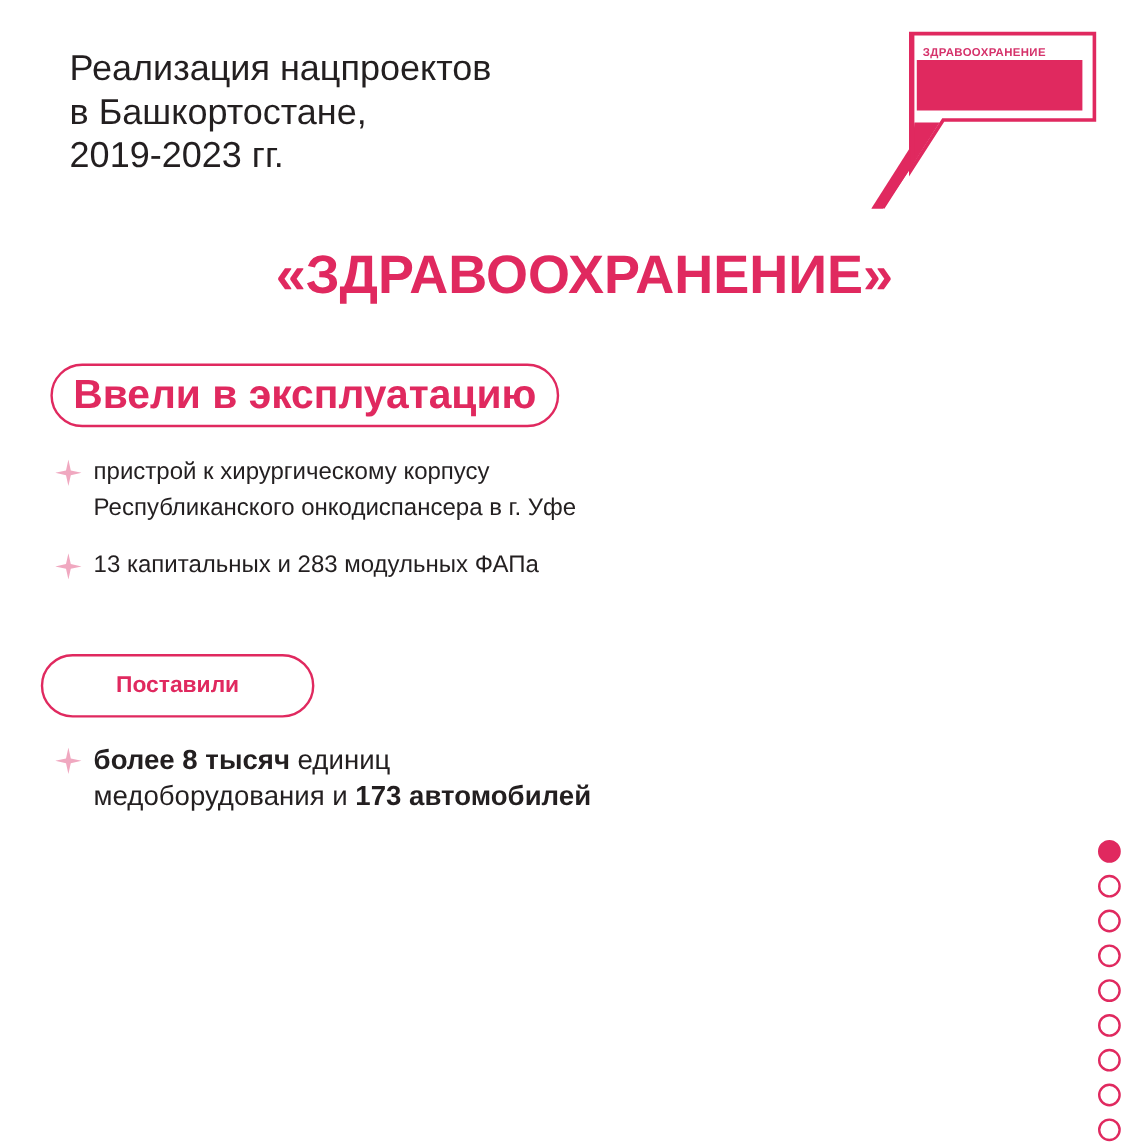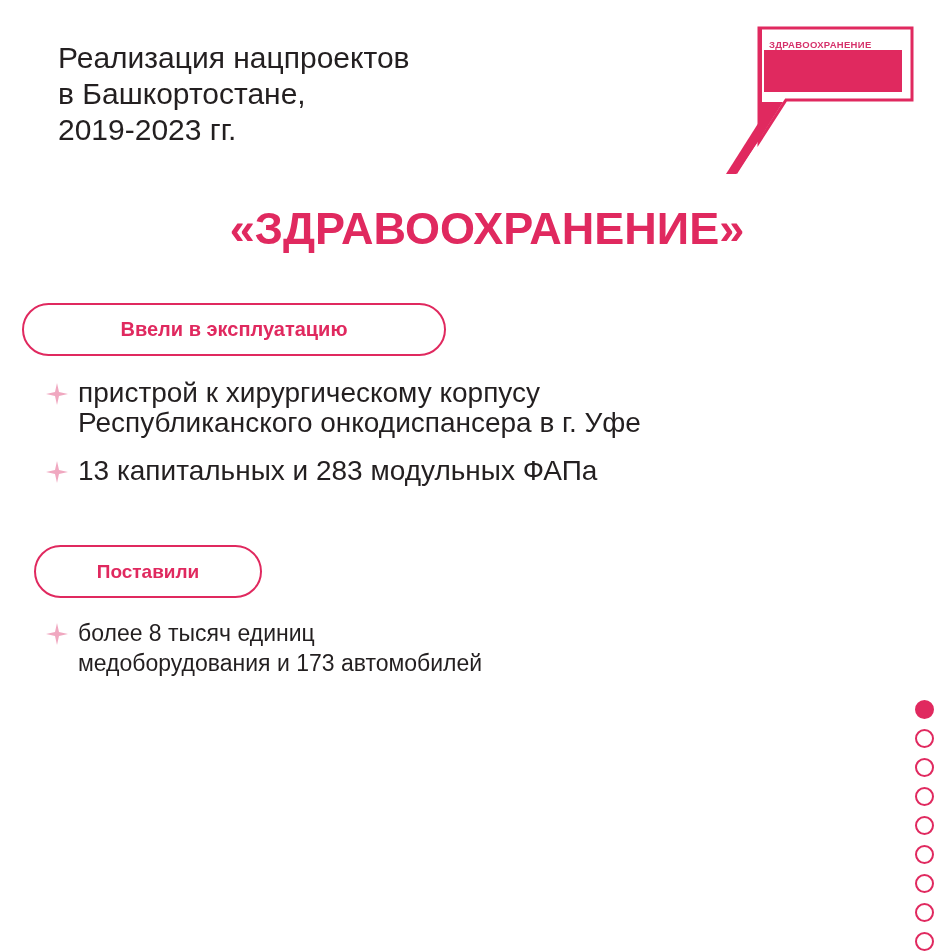--- a/index.html
+++ b/index.html
@@ -80,25 +80,25 @@
     position: absolute;
     border: 2.5px solid #e0295f;
     border-radius: 28px;
     color: #e0295f;
     font-weight: 700;
     display: flex;
     align-items: center;
     justify-content: center;
   }
   .pill-1 {
-    left: 22px;
+    left: 42px;
     top: 303px;
     width: 424px;
     height: 53px;
-    font-size: 20px;
+    font-size: 34px;
   }
   .pill-2 {
     left: 34px;
     top: 545px;
     width: 228px;
     height: 53px;
     font-size: 19px;
   }
 
   
@@ -109,27 +109,27 @@
     display: flex;
     align-items: flex-start;
     margin-bottom: 18px;
   }
   .spark {
     flex: 0 0 32px;
     padding-top: 5px;
   }
   .spark svg { display: block; }
   .bullet-text {
-    font-size: 28px;
+    font-size: 20px;
     line-height: 30px;
     color: #231f20;
     white-space: pre-line;
   }
   .bullet-text.bold-lead { font-size: 23px; line-height: 30px; }
-  .bullet-text b { font-weight: 400; }
+  .bullet-text b { font-weight: 700; }
 
   
   .dots {
     position: absolute;
     right: 18px;
     top: 700px;
     display: flex;
     flex-direction: column;
     align-items: center;
     gap: 10px;

